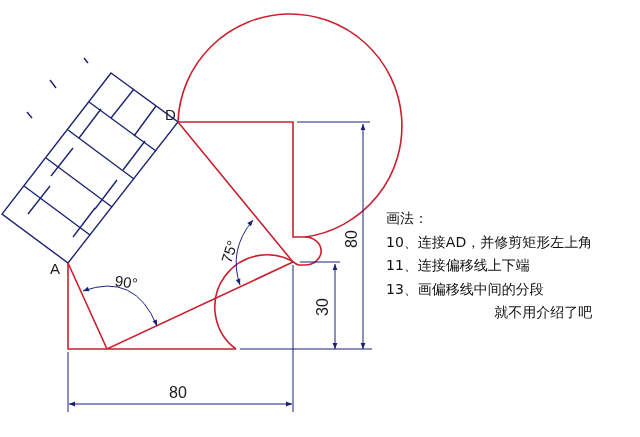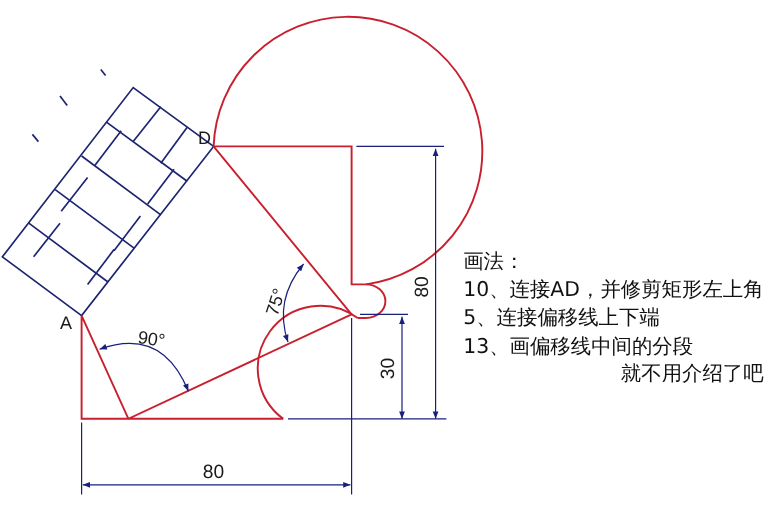--- a/index.html
+++ b/index.html
@@ -1,18 +1,18 @@
 <!DOCTYPE html>
 <html><head>
 <meta charset="utf-8">
 <style>
   html,body{margin:0;padding:0;background:#ffffff;}
   body{width:640px;height:437px;position:relative;overflow:hidden;font-family:"DejaVu Sans","Liberation Sans",sans-serif;}
   svg{position:absolute;left:0;top:0;}
-  .notes{position:absolute;left:386px;top:207px;color:#111;font-size:17px;line-height:23.5px;}
+  .notes{position:absolute;left:386px;top:207px;color:#111;font-size:14px;line-height:23.5px;}
   .notes div{white-space:nowrap;}
   .notes .indent{padding-left:60px;text-align:right;}
   .lbl{font-family:"Liberation Sans","DejaVu Sans",sans-serif;fill:#1a1a1a;}
 </style>
 </head>
 <body>
 
 <svg width="640" height="437" viewBox="0 0 640 437">
   <defs>
     <marker id="arr" viewBox="0 0 10 10" refX="10" refY="5" markerWidth="9" markerHeight="6" orient="auto-start-reverse">
@@ -65,16 +65,16 @@
   <text class="lbl" x="115" y="288" font-size="15" transform="rotate(8 130 282)">90°</text>
   <text class="lbl" x="0" y="0" font-size="15" transform="translate(231,264) rotate(-72)">75°</text>
   <text class="lbl" x="169" y="398" font-size="16">80</text>
   <text class="lbl" x="0" y="0" font-size="16" transform="translate(357,248) rotate(-90)">80</text>
   <text class="lbl" x="0" y="0" font-size="16" transform="translate(328,316) rotate(-90)">30</text>
 </svg>
 
 <div class="notes">
   <div>画法：</div>
   <div>10、连接AD，并修剪矩形左上角</div>
-  <div>5、连接偏移线上下端</div>
+  <div>11、连接偏移线上下端</div>
   <div>13、画偏移线中间的分段</div>
   <div class="indent">就不用介绍了吧</div>
 </div>
 
 </body></html>

